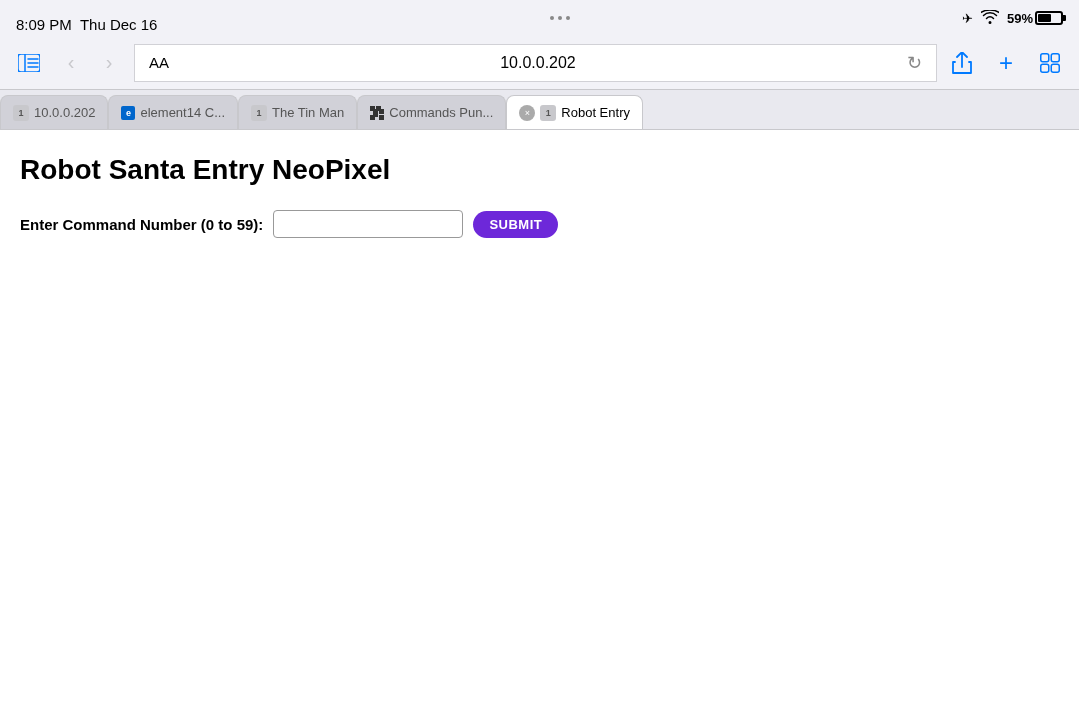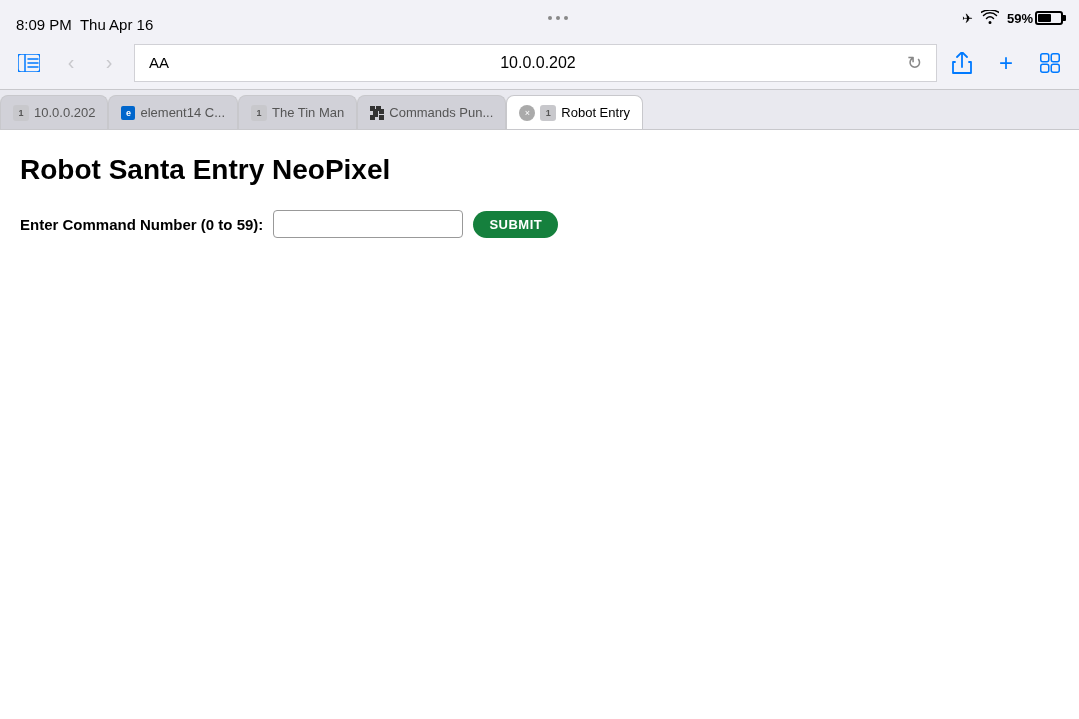--- a/index.html
+++ b/index.html
@@ -98,32 +98,32 @@
     }
     .command-form {
       display: flex; align-items: center; gap: 10px; flex-wrap: wrap;
     }
     .command-label { font-size: 15px; color: #000; font-weight: bold; }
     .command-input {
       width: 190px; height: 28px; border: 1px solid #999;
       border-radius: 4px; padding: 2px 6px; font-size: 15px; background: #fff;
     }
     .submit-btn {
-      background: #15803d; color: #fff; border: none; border-radius: 14px;
+      background: #6d28d9; color: #fff; border: none; border-radius: 14px;
       padding: 6px 16px; font-size: 13px; font-weight: 600; cursor: pointer;
       letter-spacing: 0.5px;
     }
   </style>
 </head>
 <body>
 
 <div class="status-bar">
   <div class="status-left">
     <span>8:09 PM</span>
-    <span>Thu Apr 16</span>
+    <span>Thu Dec 16</span>
   </div>
   <div class="dots-row">
     <div class="dot"></div>
     <div class="dot"></div>
     <div class="dot"></div>
   </div>
   <div class="status-right">
     <span class="airplane-icon">✈</span>
     <span class="wifi-icon">
       <svg width="18" height="14" viewBox="0 0 18 14" fill="none">

